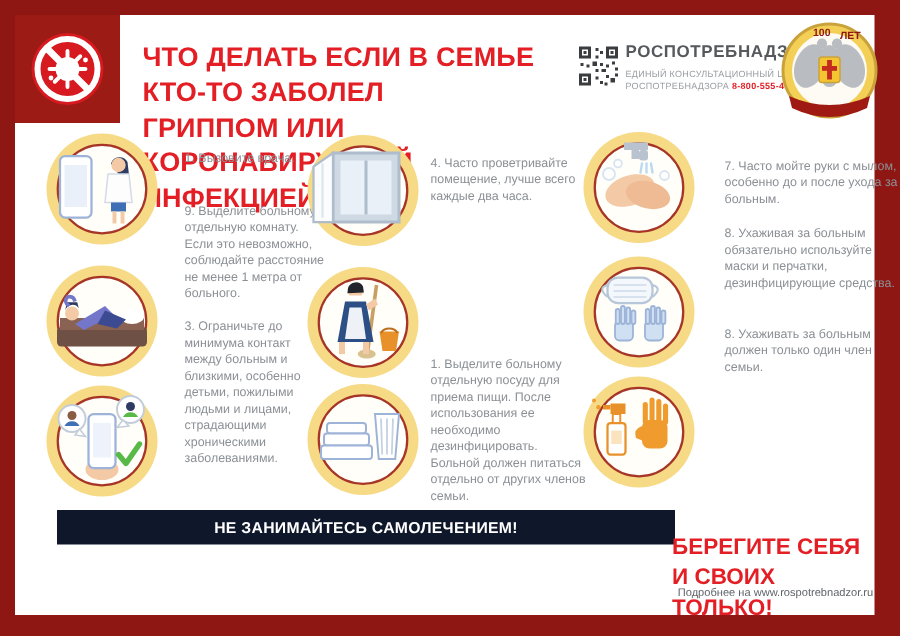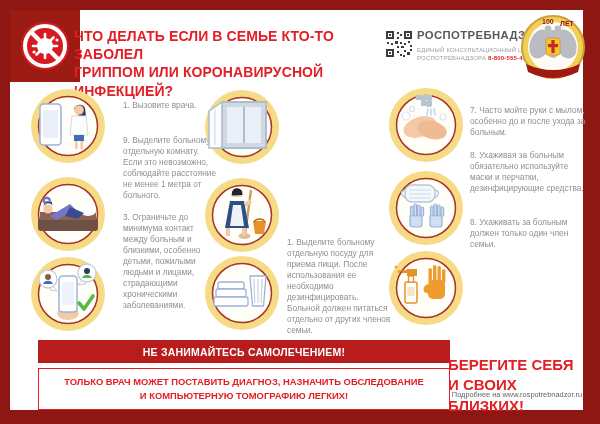--- a/index.html
+++ b/index.html
@@ -11,44 +11,44 @@
   .abs { position:absolute; }
   .page {
     position:absolute; left:10px; top:10px; width:573px; height:400px;
     background:#ffffff;
   }
   .virus-box {
     left:0; top:0; width:70px; height:72px; background:#9c1b15;
     display:flex; align-items:center; justify-content:center;
   }
   .title {
-    left:64px; top:17px; width:300px;
-    font-size:14px; font-weight:bold; color:#e31e24; line-height:1.3;
+    left:85px; top:17px; width:300px;
+    font-size:18px; font-weight:bold; color:#e31e24; line-height:1.3;
     text-transform:uppercase; letter-spacing:0.1px;
   }
   .brand-name {
     left:407px; top:19px; font-size:11.3px; font-weight:bold; color:#55585c;
     letter-spacing:0.4px;
   }
   .brand-sub {
     left:407px; top:36px; font-size:6px; color:#9a9ea2; line-height:1.4;
     letter-spacing:0.2px;
   }
   .brand-sub .phone { color:#e31e24; font-weight:bold; }
   .circ { position:absolute; width:76px; height:76px; }
   .item-text {
     position:absolute;
     font-size:8.3px; line-height:1.33; color:#8b9095;
   }
   .col1 { width:95px;margin-left:10px; }
   .col2 { width:104px; }
-  .col3 { width:118px; }
+  .col3 { width:118px;margin-left:13px; }
   .banner {
     left:28px; top:330px; width:412px; height:23px;
-    background:#b91c1c; color:#ffffff; font-weight:bold; font-size:10.5px;
+    background:#0f172a; color:#ffffff; font-weight:bold; font-size:10.5px;
     display:flex; align-items:center; justify-content:center;
     letter-spacing:0.2px;
   }
   .warning {
     left:28px; top:358px; width:410px; height:40px;
     border:1px solid #e31e24; color:#e31e24; font-weight:bold; font-size:9.4px;
     display:flex; flex-direction:column; align-items:center; justify-content:center;
     text-align:center; line-height:1.45; background:#ffffff;
   }
   .slogan {
@@ -201,20 +201,21 @@
 
   <svg class="circ" style="left:194px;top:79px" viewBox="0 0 76 76">
     <circle cx="38" cy="38" r="37" fill="#f6da85"></circle>
     <circle cx="38" cy="38" r="29.5" fill="#fffef8" stroke="#a63528" stroke-width="1.5"></circle>
     <rect x="18" y="13" width="44" height="46" fill="#cfd9e4" stroke="#aebccb" stroke-width="2"></rect>
     <rect x="23" y="18" width="34" height="36" fill="#e9f0f7"></rect>
     <line x1="40" y1="18" x2="40" y2="54" stroke="#aebccb" stroke-width="2"></line>
     <polygon points="18,13 5,22 5,59 18,59" fill="#fbfcfe" stroke="#aebccb" stroke-width="1.5"></polygon>
     <line x1="11" y1="20" x2="11" y2="56" stroke="#dde5ee" stroke-width="1.5"></line>
   </svg>
+  <div class="item-text col2" style="left:277px;top:93px">4. Часто проветривайте помещение, лучше всего каждые два часа.</div>
 
   <svg class="circ" style="left:194px;top:167px" viewBox="0 0 76 76">
     <circle cx="38" cy="38" r="37" fill="#f6da85"></circle>
     <circle cx="38" cy="38" r="29.5" fill="#fffef8" stroke="#a63528" stroke-width="1.5"></circle>
     <line x1="47" y1="13" x2="41" y2="58" stroke="#c9a063" stroke-width="2.4"></line>
     <ellipse cx="40.5" cy="59" rx="6" ry="3" fill="#d9c28f"></ellipse>
     <circle cx="33" cy="17" r="5" fill="#f3c9a6"></circle>
     <path d="M28 15 a5.5 5.5 0 0 1 10 -1 l0.6 4 l-11 0.5 z" fill="#21242b"></path>
     <rect x="29" y="20" width="8" height="3" fill="#ffffff"></rect>
     <path d="M26 24 L40 24 L45 51 L21 51 Z" fill="#2c4f86"></path>
@@ -296,23 +297,19 @@
     <rect x="17" y="32" width="12" height="21" rx="2" fill="#ffffff" stroke="#e8912b" stroke-width="1.5"></rect>
     <rect x="20.5" y="26" width="5" height="6" fill="#ffffff" stroke="#e8912b" stroke-width="1.3"></rect>
     <path d="M19 19 h10 v7 h-10 Z" fill="#e8912b"></path>
     <rect x="14" y="20" width="5" height="3" fill="#e8912b"></rect>
     <circle cx="11" cy="21.5" r="1.5" fill="#ef9b2d"></circle>
     <circle cx="8" cy="17" r="1.3" fill="#ef9b2d"></circle>
     <rect x="19.5" y="37" width="7" height="9" fill="#fbe3c0"></rect>
   </svg>
 
   <div class="abs banner">НЕ ЗАНИМАЙТЕСЬ САМОЛЕЧЕНИЕМ!</div>
-  <div class="abs warning">
-    <div>ТОЛЬКО ВРАЧ МОЖЕТ ПОСТАВИТЬ ДИАГНОЗ, НАЗНАЧИТЬ ОБСЛЕДОВАНИЕ</div>
-    <div>И КОМПЬЮТЕРНУЮ ТОМОГРАФИЮ ЛЕГКИХ!</div>
-  </div>
   <div class="abs slogan">
     <div>БЕРЕГИТЕ СЕБЯ И СВОИХ</div>
-    <div>БЛИЗКИХ!</div>
+    <div>ТОЛЬКО!</div>
   </div>
   <div class="abs moreinfo">Подробнее на www.rospotrebnadzor.ru</div>
 
 </div>
 
 </body></html>

